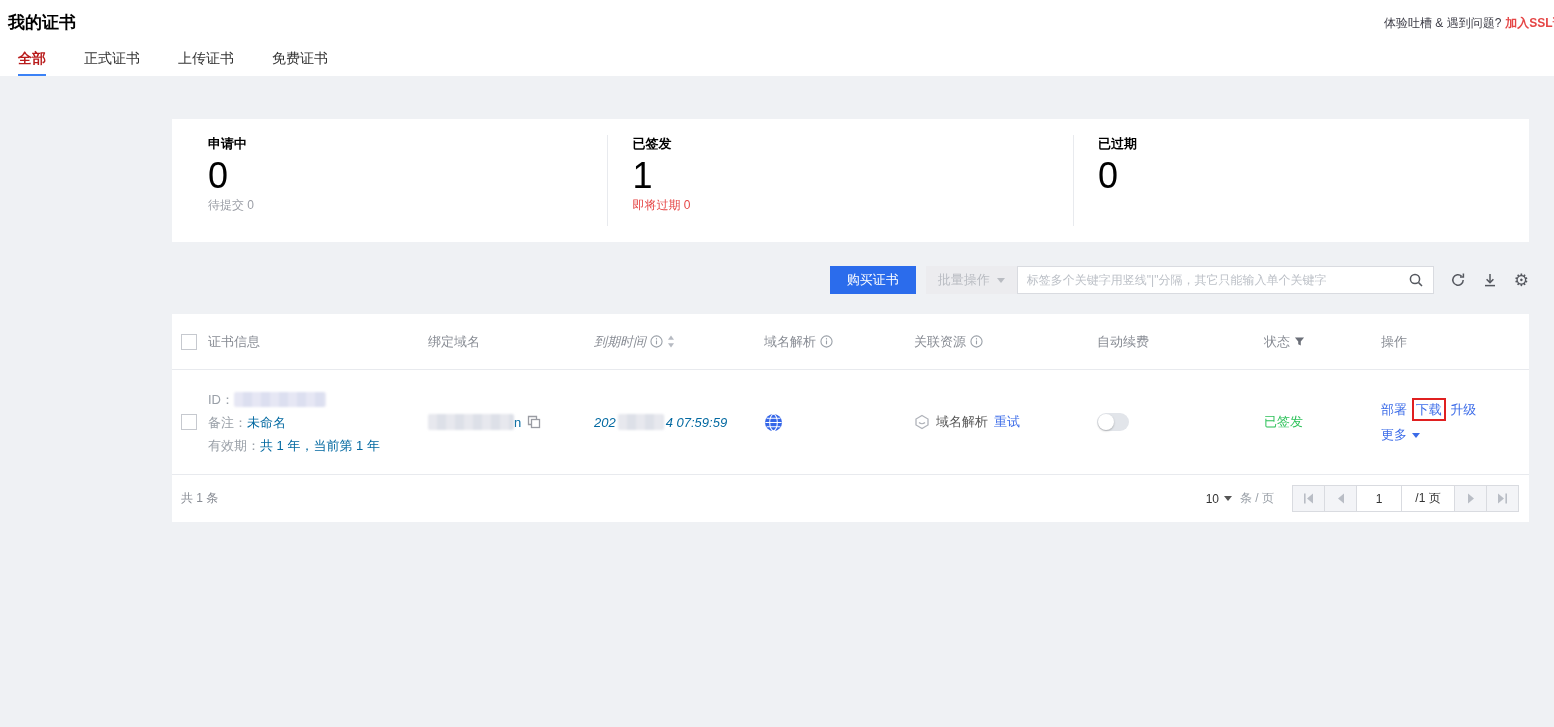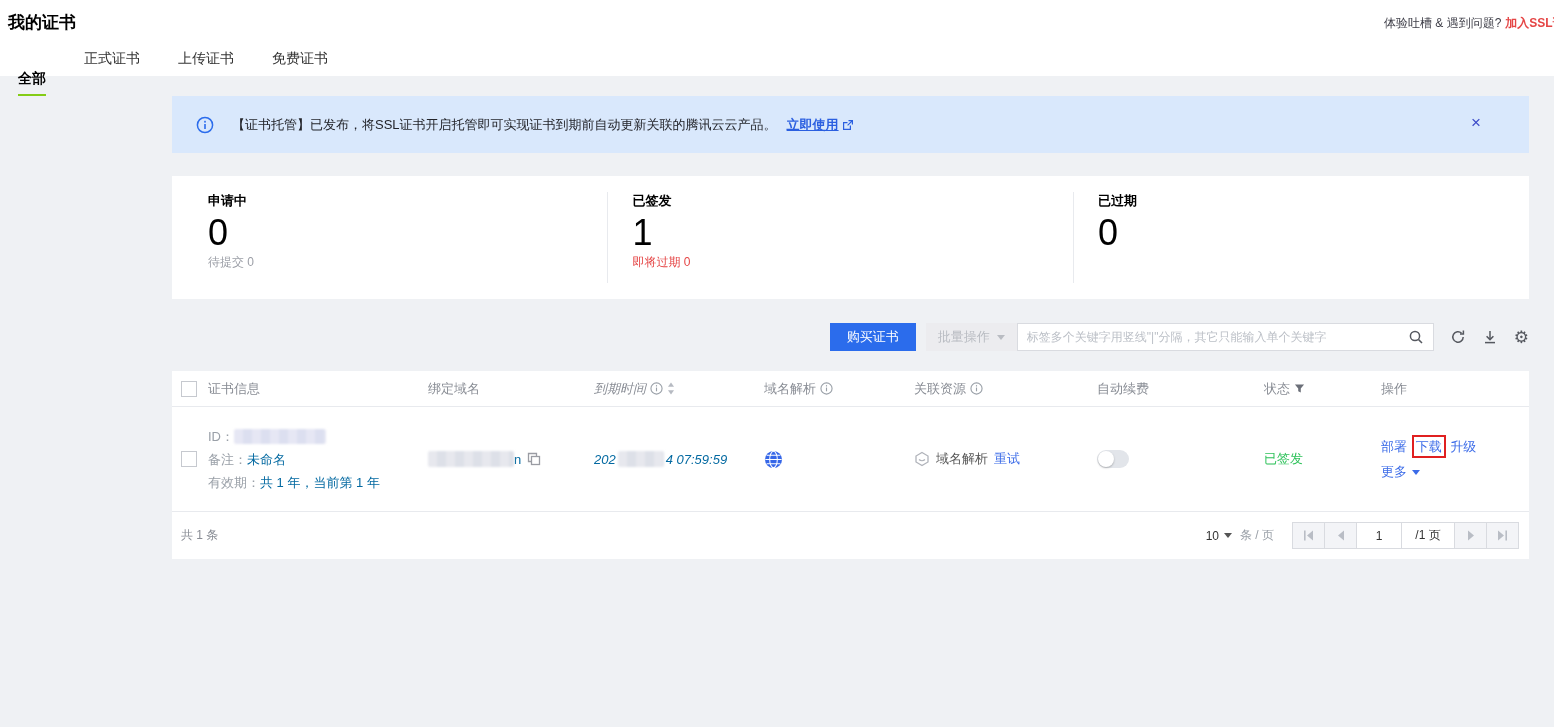--- a/index.html
+++ b/index.html
@@ -9,21 +9,21 @@
 
   
   .topbar { height:48px; background:#fff; position:relative; }
   .page-title { position:absolute; left:8px; top:11px; font-size:17px; font-weight:bold; color:#000; }
   .top-links { position:absolute; left:1384px; top:15px; font-size:12px; color:#3c3c46; white-space:nowrap; }
   .top-links .join { color:#e54545; font-weight:bold; margin-left:4px; text-decoration:none; cursor:pointer; }
 
   
   .tabbar { height:28px; background:#fff; display:flex; padding-left:18px; }
   .tab { margin-right:38px; font-size:14px; color:#333; cursor:pointer; height:28px; line-height:20px; }
-  .tab.active { font-weight:bold; color:#000000; border-bottom:2px solid #84cc16;margin-top:20px; }
+  .tab.active { font-weight:bold; color:#b91c1c; border-bottom:2px solid #3b82f6; }
 
   
   .content { background:#eff1f4; height:651px; padding-top:20px; }
   .container { margin-left:172px; width:1357px; }
 
   
   .banner { height:57px; background:#d9e8fc; display:flex; align-items:center; position:relative; }
   .banner .info-ic { margin-left:24px; width:18px; height:18px; flex:none; }
   .banner-text { margin-left:18px; font-size:13px; color:#23242a; }
   .banner-link { margin-left:10px; font-size:13px; color:#2b5fe0; text-decoration:underline; cursor:pointer; font-weight:bold; }
@@ -51,21 +51,21 @@
   .caret { display:inline-block; width:0; height:0; border-left:4px solid transparent; border-right:4px solid transparent; border-top:5px solid #b9bcc2; margin-left:7px; }
   .tb-right { display:flex; align-items:center; }
   .search-box { width:417px; height:28px; background:#fff; border:1px solid #d9dbe0; display:flex; align-items:center; padding:0 9px; }
   .search-box input { flex:1; border:none; outline:none; font-size:12px; color:#333; background:transparent; }
   .search-box input::placeholder { color:#bcc0c7; }
   .tool-ic { margin-left:16px; cursor:pointer; display:flex; align-items:center; }
   .gear { font-size:17px; color:#55585f; line-height:17px; }
 
   
   .tbl { background:#fff; margin-top:20px; font-size:13px; }
-  .thead { display:flex; align-items:center; height:36px; color:#888c94; border-bottom:1px solid #e8eaee; }
+  .thead { display:flex; align-items:center; height:56px; color:#888c94; border-bottom:1px solid #e8eaee; }
   .trow { display:flex; align-items:center; height:105px; border-bottom:1px solid #e8eaee; color:#333; }
   .cell { display:flex; align-items:center; }
   .c-check { width:36px; padding-left:9px; }
   .c-info { width:220px; }
   .c-domain { width:166px; }
   .c-expire { width:170px;font-style:italic; }
   .c-dns { width:150px; }
   .c-res { width:183px; }
   .c-renew { width:167px;font-family:Liberation Mono, monospace; }
   .c-status { width:117px; }
@@ -119,34 +119,20 @@
   <div class="tabbar">
     <div class="tab active">全部</div>
     <div class="tab">正式证书</div>
     <div class="tab">上传证书</div>
     <div class="tab">免费证书</div>
   </div>
 
   <div class="content">
     <div class="container">
 
-      <div class="banner">
-        <svg class="info-ic" viewBox="0 0 18 18">
-          <circle cx="9" cy="9" r="7.6" fill="none" stroke="#2b6cec" stroke-width="1.5"></circle>
-          <rect x="8.2" y="8" width="1.6" height="5" fill="#2b6cec"></rect>
-          <rect x="8.2" y="4.8" width="1.6" height="1.8" fill="#2b6cec"></rect>
-        </svg>
-        <span class="banner-text">【证书托管】已发布，将SSL证书开启托管即可实现证书到期前自动更新关联的腾讯云云产品。</span>
-        <span class="banner-link">立即使用</span>
-        <svg class="ext-ic" viewBox="0 0 12 12">
-          <path d="M1 3h4.5v1.2H2.2v5.6h5.6V6.5H9V11H1z" fill="#2b5fe0"></path>
-          <path d="M6.5 1H11v4.5H9.8V3L6 6.8 5.2 6 9 2.2H6.5z" fill="#2b5fe0"></path>
-        </svg>
-        <span class="banner-close">×</span>
-      </div>
 
       <div class="stats">
         <div class="stat-col c1">
           <div class="stat-title">申请中</div>
           <div class="stat-value">0</div>
           <div class="stat-sub"><span class="sub-gray">待提交</span> <span class="sub-gray">0</span></div>
         </div>
         <div class="stat-col c2">
           <div class="stat-title">已签发</div>
           <div class="stat-value">1</div>

